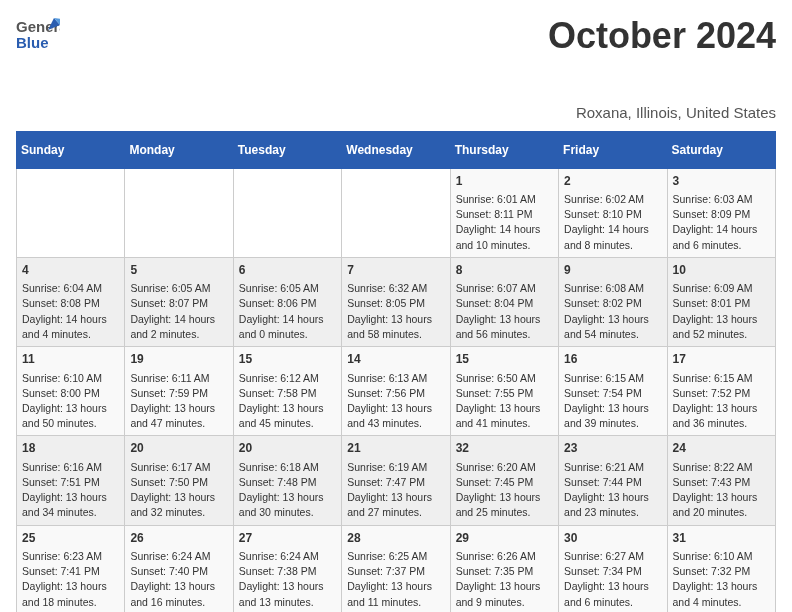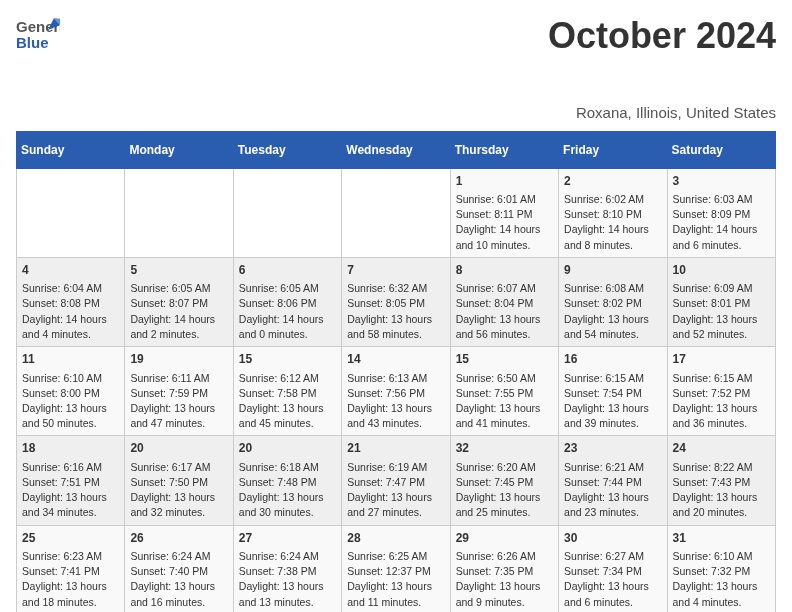--- a/index.html
+++ b/index.html
@@ -311,21 +311,21 @@
         <td>
           <span class="day-num">27</span>
           <div class="day-content">Sunrise: 6:24 AM
 Sunset: 7:38 PM
 Daylight: 13 hours
 and 13 minutes.</div>
         </td>
         <td>
           <span class="day-num">28</span>
           <div class="day-content">Sunrise: 6:25 AM
-Sunset: 12:37 PM
+Sunset: 7:37 PM
 Daylight: 13 hours
 and 11 minutes.</div>
         </td>
         <td>
           <span class="day-num">29</span>
           <div class="day-content">Sunrise: 6:26 AM
 Sunset: 7:35 PM
 Daylight: 13 hours
 and 9 minutes.</div>
         </td>

